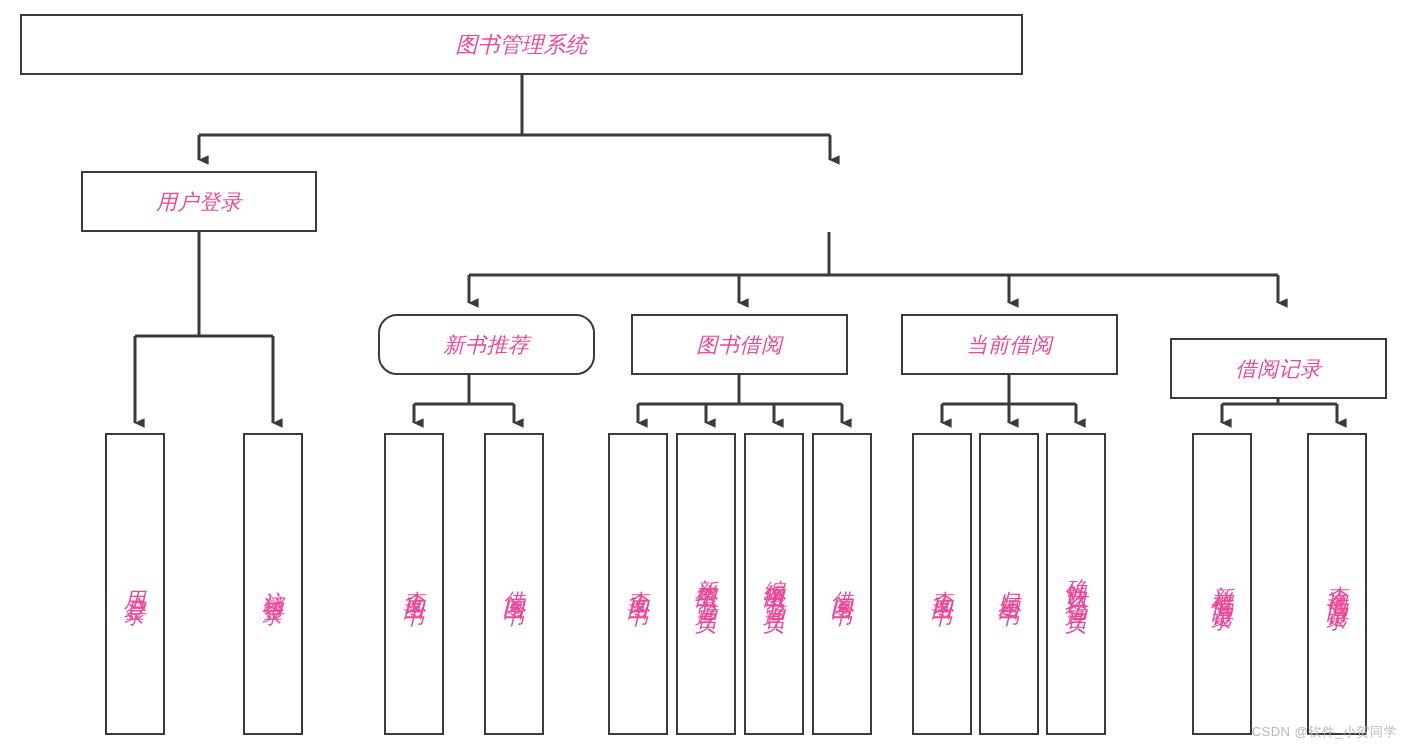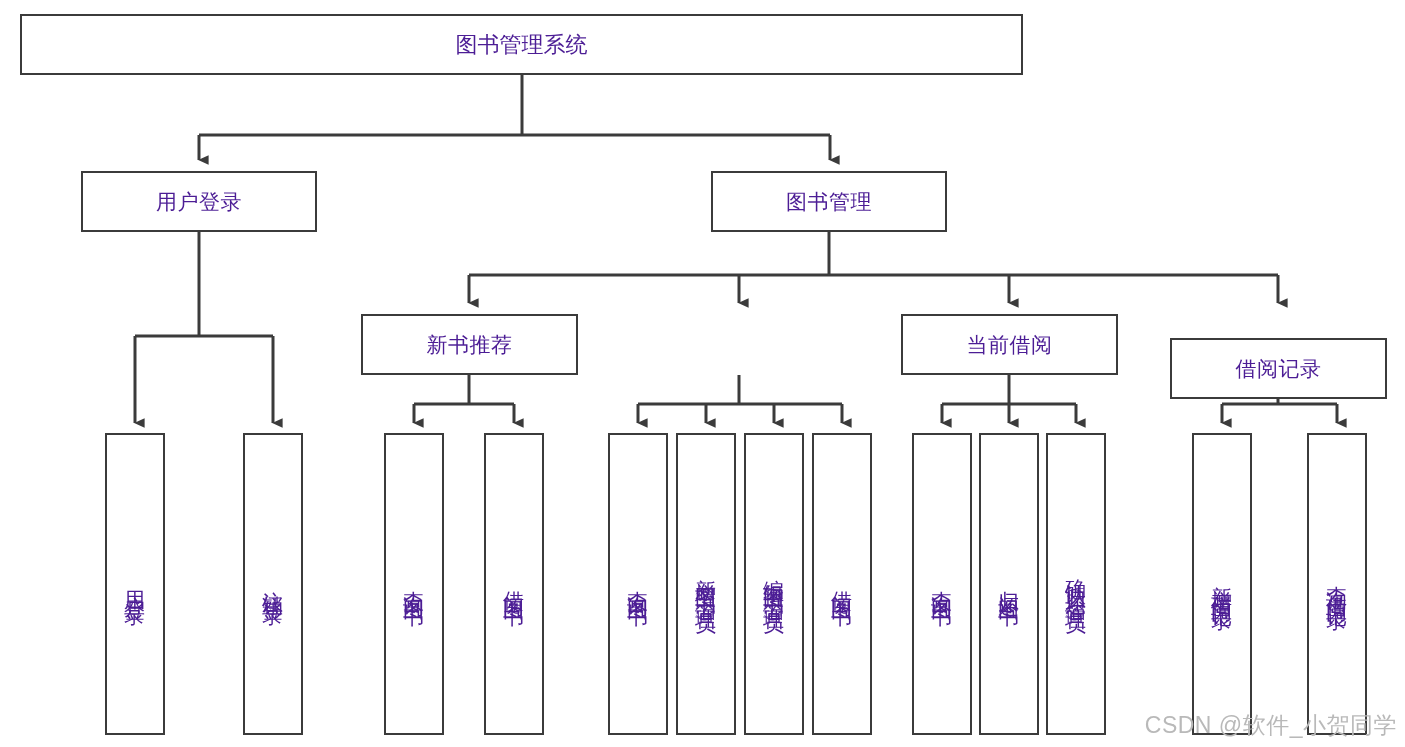--- a/index.html
+++ b/index.html
@@ -21,22 +21,23 @@
     width: 1405px; height: 747px;
     pointer-events: none;
   }
   .node {
     position: absolute;
     background: #ffffff;
     border: 2.5px solid #3b3b3b;
     display: flex;
     align-items: center;
     justify-content: center;
-    color: #4c1d95;
+    color: #ec4899;
     z-index: 2;
+    font-style: italic;
   }
   .node.h {
     font-size: 21px;
     letter-spacing: 0.5px;
     line-height: 1.1;
   }
   .node.root { font-size: 22px; }
   .node.leaf {
     font-size: 21px;
     writing-mode: vertical-rl;
@@ -51,21 +52,21 @@
   .node.leaf .vtxt {
     writing-mode: vertical-rl;
     text-orientation: upright;
     letter-spacing: 5px;
     display: block;
   }
   .watermark {
     position: absolute;
     right: 8px;
     bottom: 6px;
-    font-size: 23px;
+    font-size: 13px;
     color: #b9b9b9;
     letter-spacing: 0.5px;
     z-index: 5;
     white-space: nowrap;
   }
 </style>
 </head>
 <body>
 
 <div id="canvas">
@@ -120,26 +121,26 @@
     </g>
   </svg>
 
   <div class="node root" style="left:20px; top:14px; width:1003px; height:61px;">
     <span>图书管理系统</span>
   </div>
 
   <div class="node h" style="left:81px; top:171px; width:236px; height:61px;">
     <span>用户登录</span>
   </div>
-  <div class="node h" style="left:711px; top:171px; width:236px; height:61px;">
-    <span>图书管理</span>
+
+  <div class="node h" style="left:378px; top:314px; width:217px; height:61px;border-radius:19px;">
+    <span>新书推荐</span>
   </div>
-
-  <div class="node h" style="left:361px; top:314px; width:217px; height:61px;">
-    <span>新书推荐</span>
+  <div class="node h" style="left:631px; top:314px; width:217px; height:61px;">
+    <span>图书借阅</span>
   </div>
   <div class="node h" style="left:901px; top:314px; width:217px; height:61px;text-align:center;">
     <span>当前借阅</span>
   </div>
   <div class="node h" style="left:1170px; top:314px; width:217px; height:61px;margin-top:24px;">
     <span>借阅记录</span>
   </div>
 
   <div class="node leaf" style="left:105px; top:433px; width:60px; height:302px;">
     <span class="vtxt">用户登录</span>

